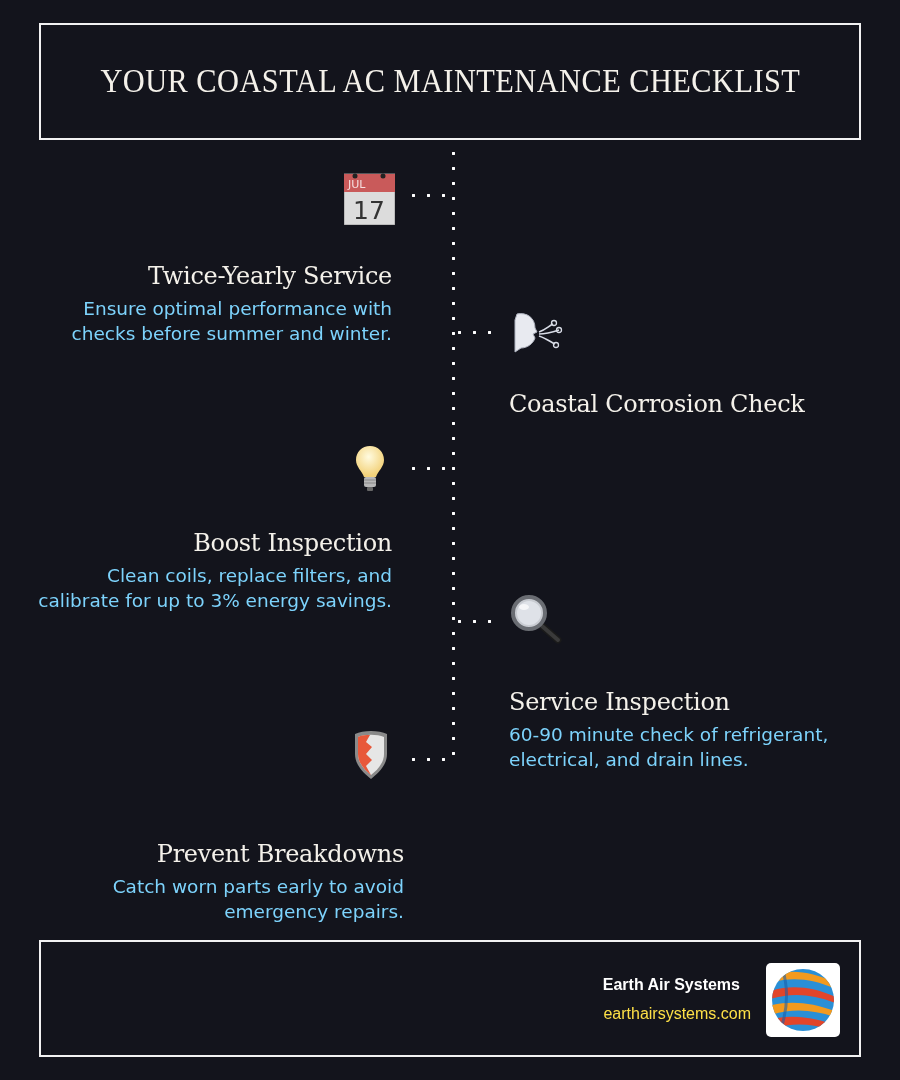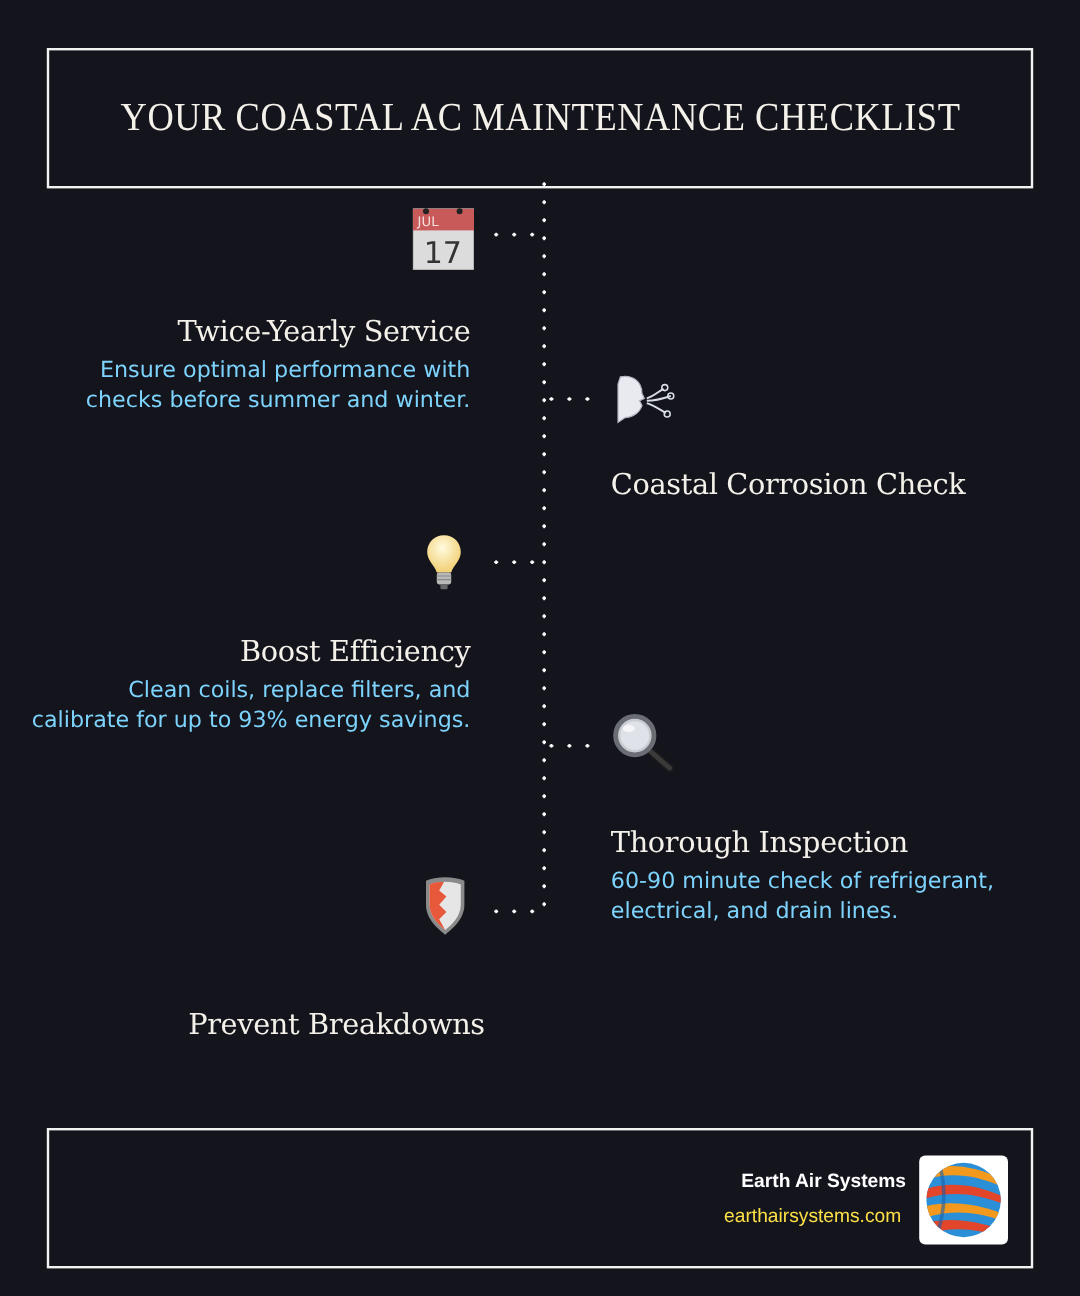--- a/index.html
+++ b/index.html
@@ -5,21 +5,21 @@
   html, body { margin: 0; padding: 0; }
   body {
     width: 900px; height: 1080px;
     background: #13141c;
     position: relative;
     overflow: hidden;
     font-family: "DejaVu Sans", sans-serif;
     color: #f2efe8;
   }
   .header-box {
-    position: absolute; left: 39px; top: 40px;
+    position: absolute; left: 39px; top: 23px;
     width: 818px; height: 113px;
     border: 2px solid #f2f2f2;
     display: flex; align-items: center; justify-content: center;
   }
   .header-title {
     font-family: "Liberation Serif", serif;
     font-size: 33px; letter-spacing: 0.5px;
     color: #f4f1ea;
     transform: scaleX(0.92);
     white-space: nowrap;
@@ -51,21 +51,21 @@
     font-family: "DejaVu Sans", sans-serif;
     font-size: 18.5px; line-height: 25px; color: #7dd3fc;
     white-space: pre-line;
   }
   .footer-box {
     position: absolute; left: 39px; top: 940px;
     width: 818px; height: 113px;
     border: 2px solid #f2f2f2;
   }
   .brand-name {
-    position: absolute; right: 104px; top: 34px;
+    position: absolute; right: 119px; top: 34px;
     font-family: "Liberation Sans", sans-serif;
     font-weight: bold; font-size: 16px; color: #ffffff;
     text-align: right;
   }
   .brand-url {
     position: absolute; right: 108px; top: 63px;
     font-family: "Liberation Sans", sans-serif;
     font-size: 16px; color: #fde047;
     text-align: right;
   }
@@ -150,33 +150,35 @@
   <div class="item-title">Twice-Yearly Service</div>
   <div class="item-desc">Ensure optimal performance with
 checks before summer and winter.</div>
 </div>
 
 <div class="item right" style="left:509px; top:390px;">
   <div class="item-title">Coastal Corrosion Check</div>
 </div>
 
 <div class="item left" style="right:508px; top:529px;">
-  <div class="item-title">Boost Efficiency</div>
+  <div class="item-title">Boost Inspection</div>
   <div class="item-desc">Clean coils, replace filters, and
-calibrate for up to 93% energy savings.</div>
+calibrate for up to 3% energy savings.</div>
 </div>
 
 <div class="item right" style="left:509px; top:688px;">
-  <div class="item-title">Thorough Inspection</div>
+  <div class="item-title">Service Inspection</div>
   <div class="item-desc">60-90 minute check of refrigerant,
 electrical, and drain lines.</div>
 </div>
 
 <div class="item left" style="right:496px; top:840px;">
   <div class="item-title">Prevent Breakdowns</div>
+  <div class="item-desc">Catch worn parts early to avoid
+emergency repairs.</div>
 </div>
 
 <div class="footer-box">
   <div class="brand-name">Earth Air Systems</div>
   <div class="brand-url">earthairsystems.com</div>
   <div class="logo-tile">
     <svg width="66" height="66" viewBox="0 0 66 66">
       <defs>
         <clipPath id="globeClip">
             <circle cx="33" cy="33" r="31"></circle>

